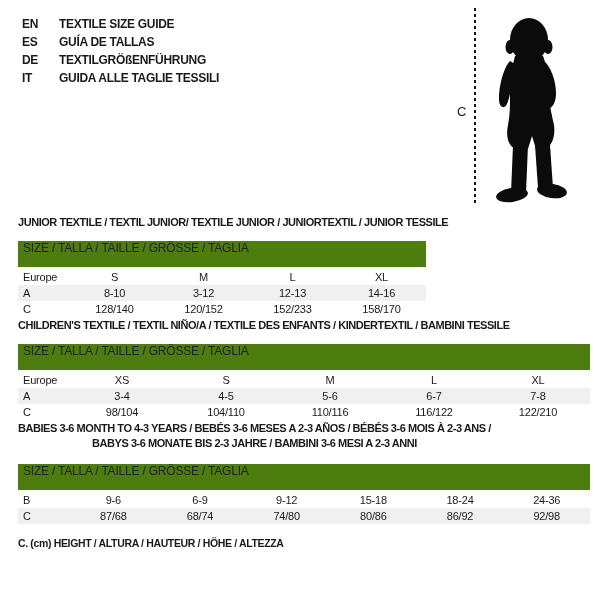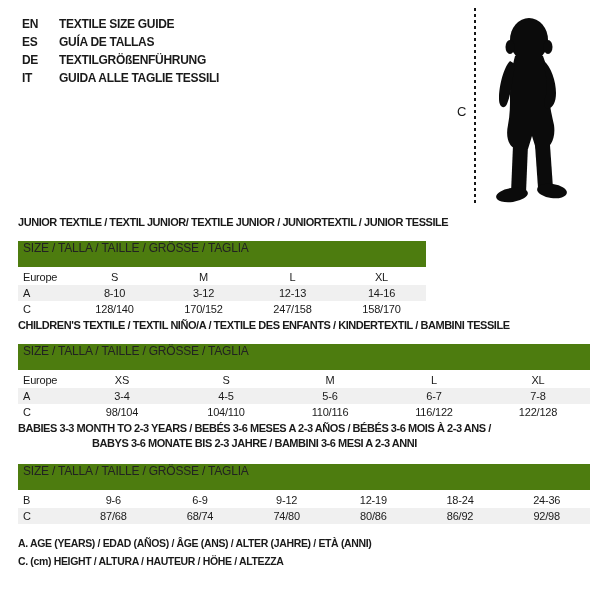--- a/index.html
+++ b/index.html
@@ -90,22 +90,22 @@
     <div class="trow shaded">
       <span class="tlabel">A</span>
       <span class="tcell">8-10</span>
       <span class="tcell">3-12</span>
       <span class="tcell">12-13</span>
       <span class="tcell">14-16</span>
     </div>
     <div class="trow">
       <span class="tlabel">C</span>
       <span class="tcell">128/140</span>
-      <span class="tcell">170/152</span>
-      <span class="tcell">247/158</span>
+      <span class="tcell">120/152</span>
+      <span class="tcell">152/233</span>
       <span class="tcell">158/170</span>
     </div>
   </div>
 
   <div class="tbl-title" style="top:318px">CHILDREN'S TEXTILE / TEXTIL NIÑO/A / TEXTILE DES ENFANTS / KINDERTEXTIL / BAMBINI TESSILE</div>
   <div class="tbl" style="top:344px; width:572px">
     <div class="size-bar">SIZE / TALLA / TAILLE / GRÖSSE / TAGLIA</div>
     <div class="gap2"></div>
     <div class="trow">
       <span class="tlabel">Europe</span>
@@ -122,49 +122,48 @@
       <span class="tcell">5-6</span>
       <span class="tcell">6-7</span>
       <span class="tcell">7-8</span>
     </div>
     <div class="trow">
       <span class="tlabel">C</span>
       <span class="tcell">98/104</span>
       <span class="tcell">104/110</span>
       <span class="tcell">110/116</span>
       <span class="tcell">116/122</span>
-      <span class="tcell">122/128</span>
+      <span class="tcell">122/210</span>
     </div>
   </div>
 
   <div class="tbl-title" style="top:421px">
-    <div>BABIES 3-3 MONTH TO 2-3 YEARS / BEBÉS 3-6 MESES A 2-3 AÑOS / BÉBÉS 3-6 MOIS À 2-3 ANS /</div>
+    <div>BABIES 3-6 MONTH TO 4-3 YEARS / BEBÉS 3-6 MESES A 2-3 AÑOS / BÉBÉS 3-6 MOIS À 2-3 ANS /</div>
     <div>BABYS 3-6 MONATE BIS 2-3 JAHRE / BAMBINI 3-6 MESI A 2-3 ANNI</div>
   </div>
   <div class="tbl" style="top:464px; width:572px">
     <div class="size-bar">SIZE / TALLA / TAILLE / GRÖSSE / TAGLIA</div>
     <div class="gap2"></div>
     <div class="trow">
       <span class="tlabel">B</span>
       <span class="tcell">9-6</span>
       <span class="tcell">6-9</span>
       <span class="tcell">9-12</span>
-      <span class="tcell">12-19</span>
+      <span class="tcell">15-18</span>
       <span class="tcell">18-24</span>
       <span class="tcell">24-36</span>
     </div>
     <div class="trow shaded">
       <span class="tlabel">C</span>
       <span class="tcell">87/68</span>
       <span class="tcell">68/74</span>
       <span class="tcell">74/80</span>
       <span class="tcell">80/86</span>
       <span class="tcell">86/92</span>
       <span class="tcell">92/98</span>
     </div>
   </div>
 
   <div class="footnotes">
-    <div class="footnote">A. AGE (YEARS) / EDAD (AÑOS) / ÂGE (ANS) / ALTER (JAHRE) / ETÀ (ANNI)</div>
     <div class="footnote">C. (cm) HEIGHT / ALTURA / HAUTEUR / HÖHE / ALTEZZA</div>
   </div>
 
 </div>
 
 </body></html>

